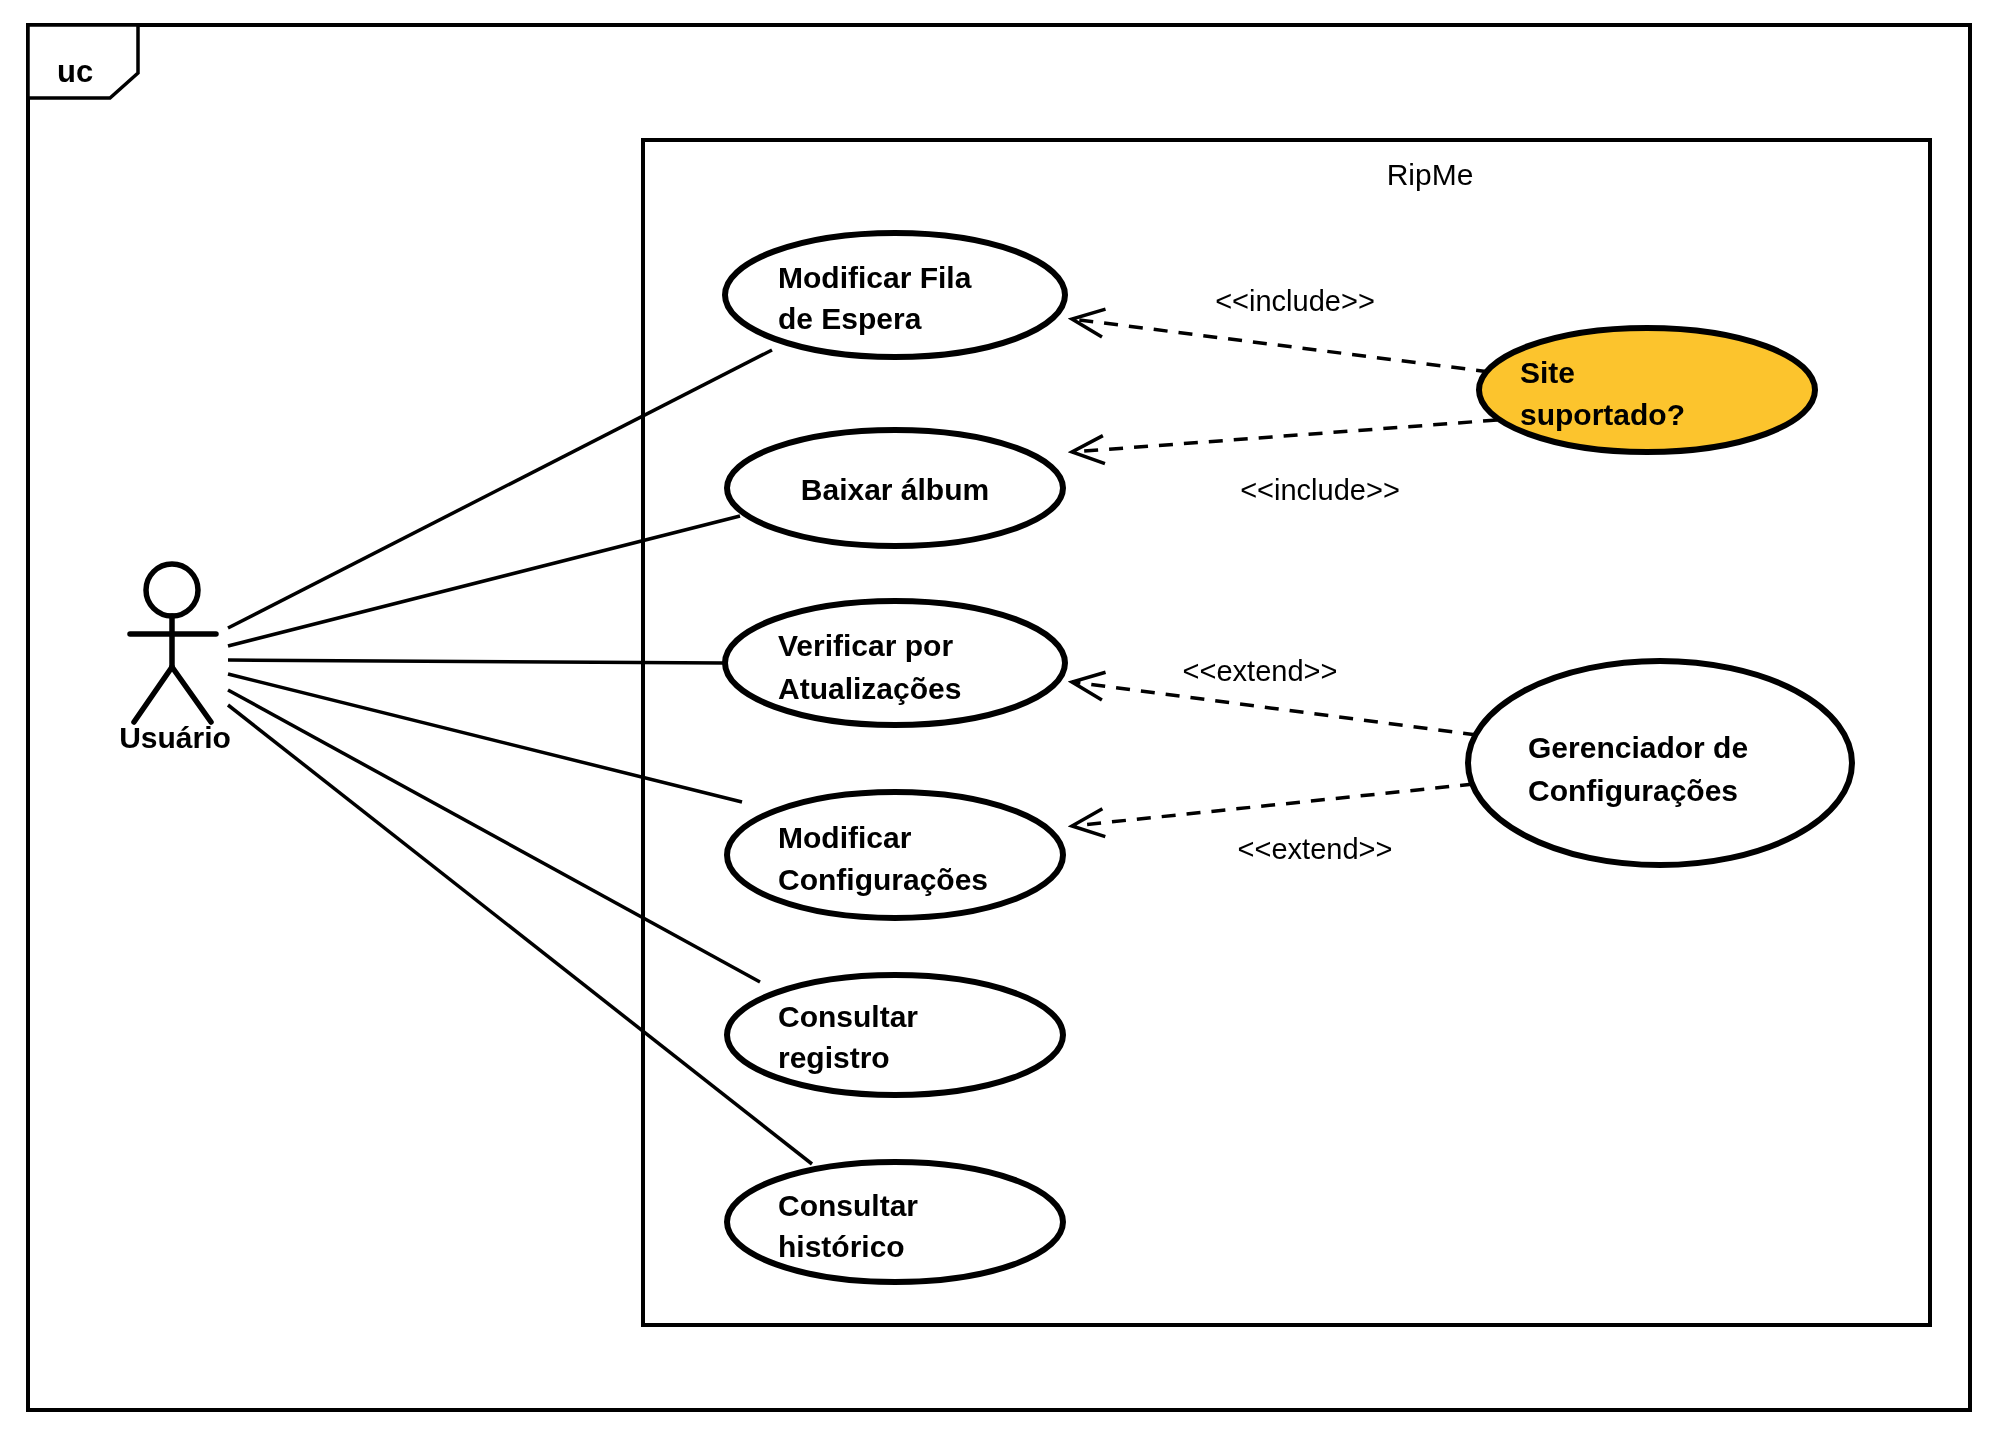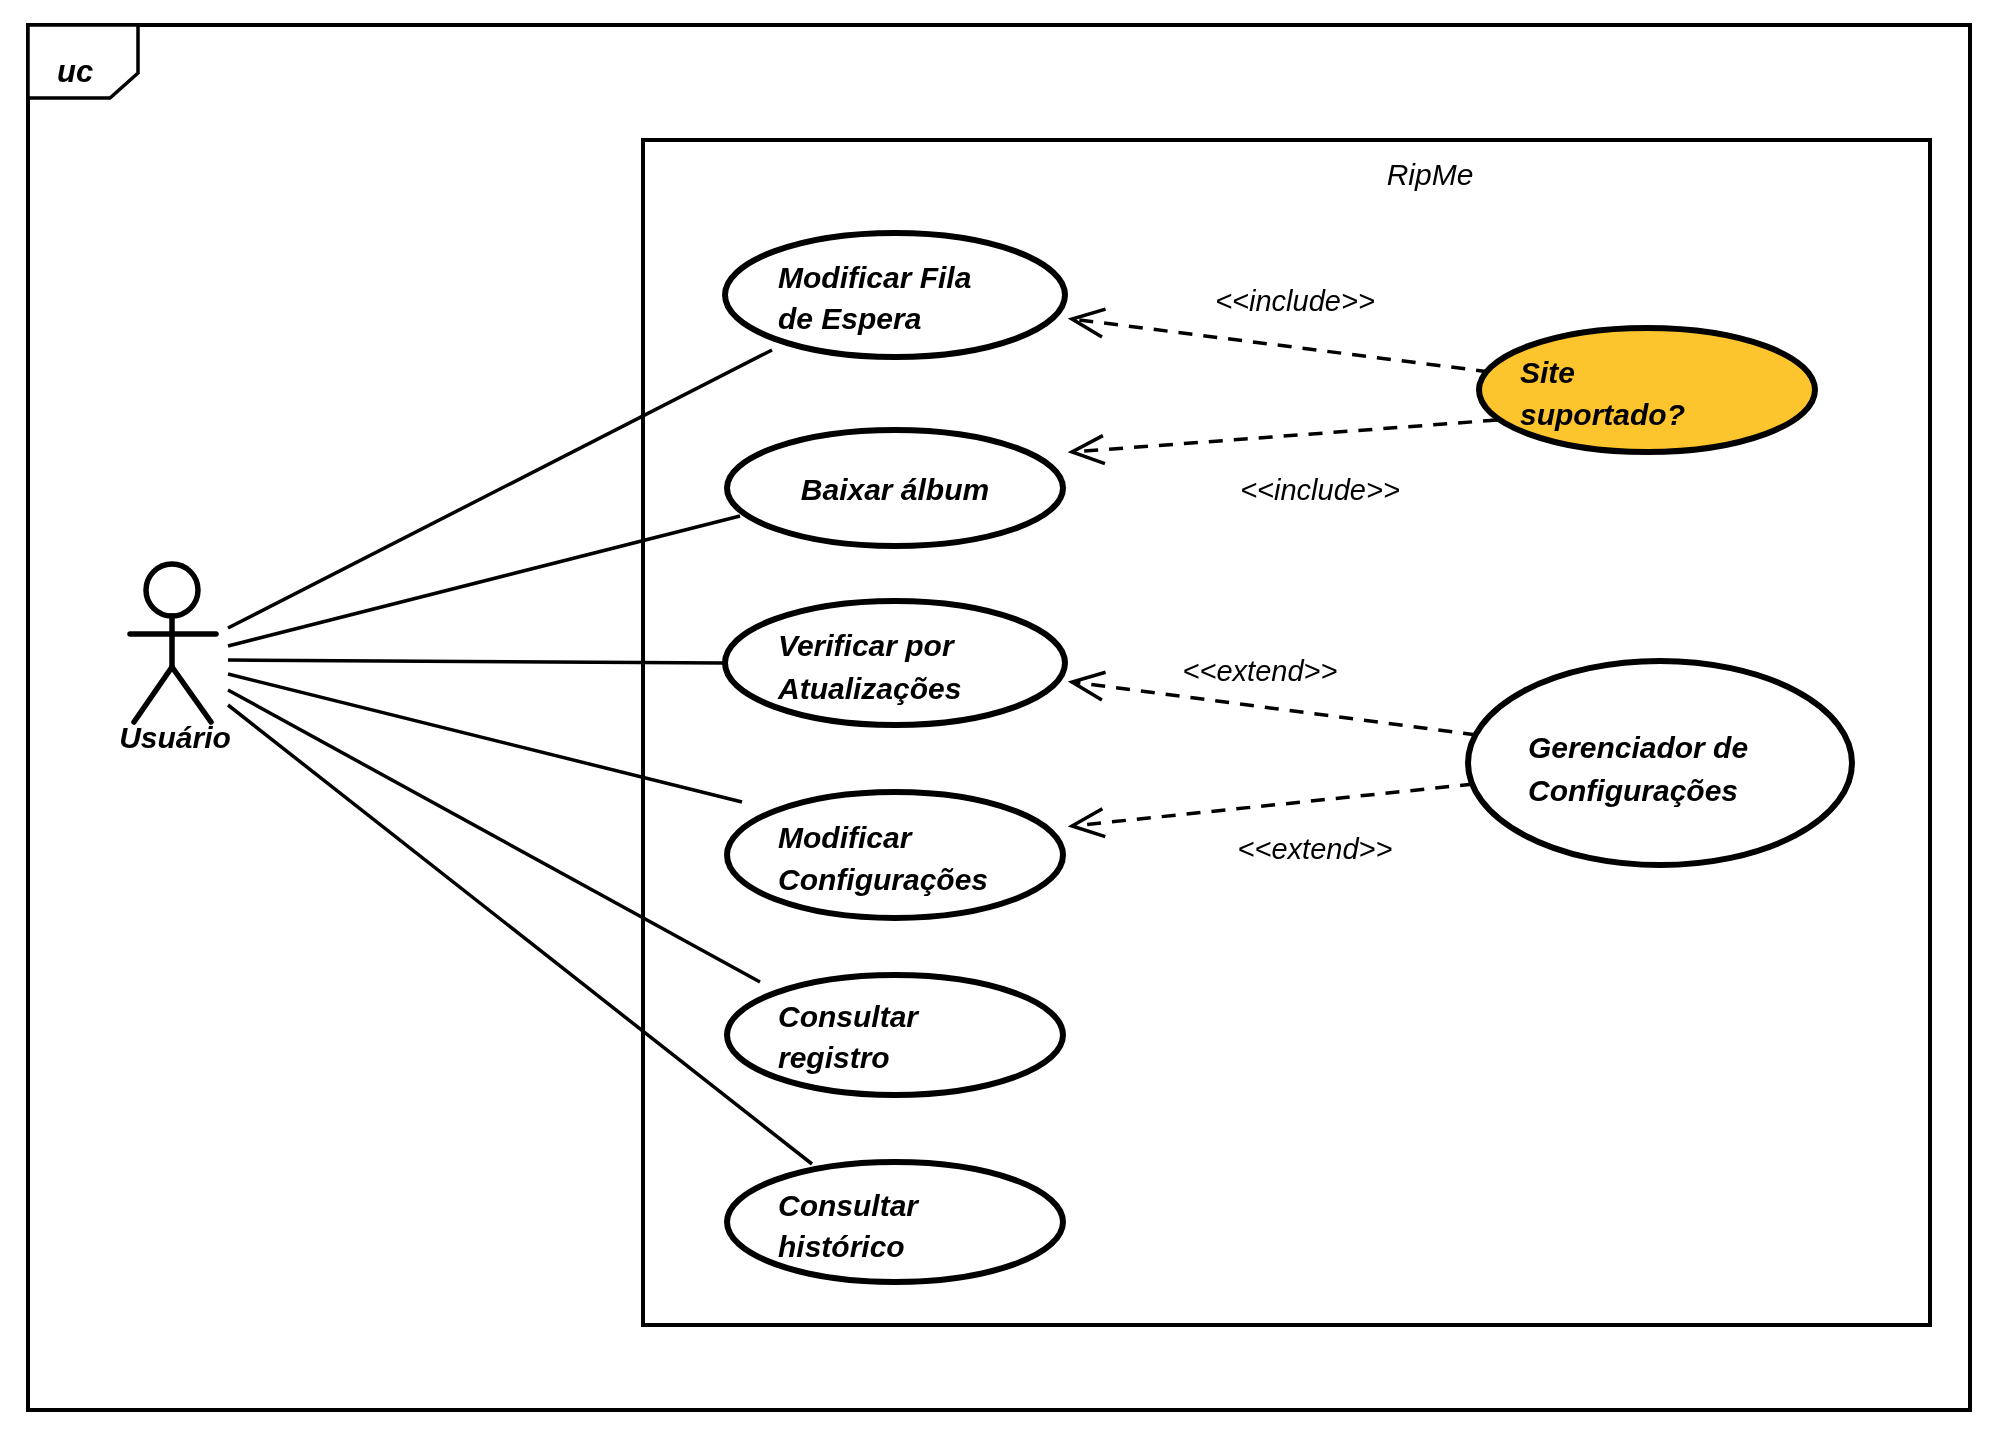--- a/index.html
+++ b/index.html
@@ -7,21 +7,20 @@
     padding: 0;
     background: #ffffff;
     width: 2000px;
     height: 1435px;
     font-family: "Liberation Sans", sans-serif;
   }
   .diagram-wrap {
     width: 1636px;
     height: 1435px;
     position: relative;
-    font-style: italic;
   }
   svg { display: block; }
   .shape {
     fill: #ffffff;
     stroke: #000000;
   }
   .node-label {
     font-family: "Liberation Sans", sans-serif;
     font-size: 30px;
     font-weight: bold;

